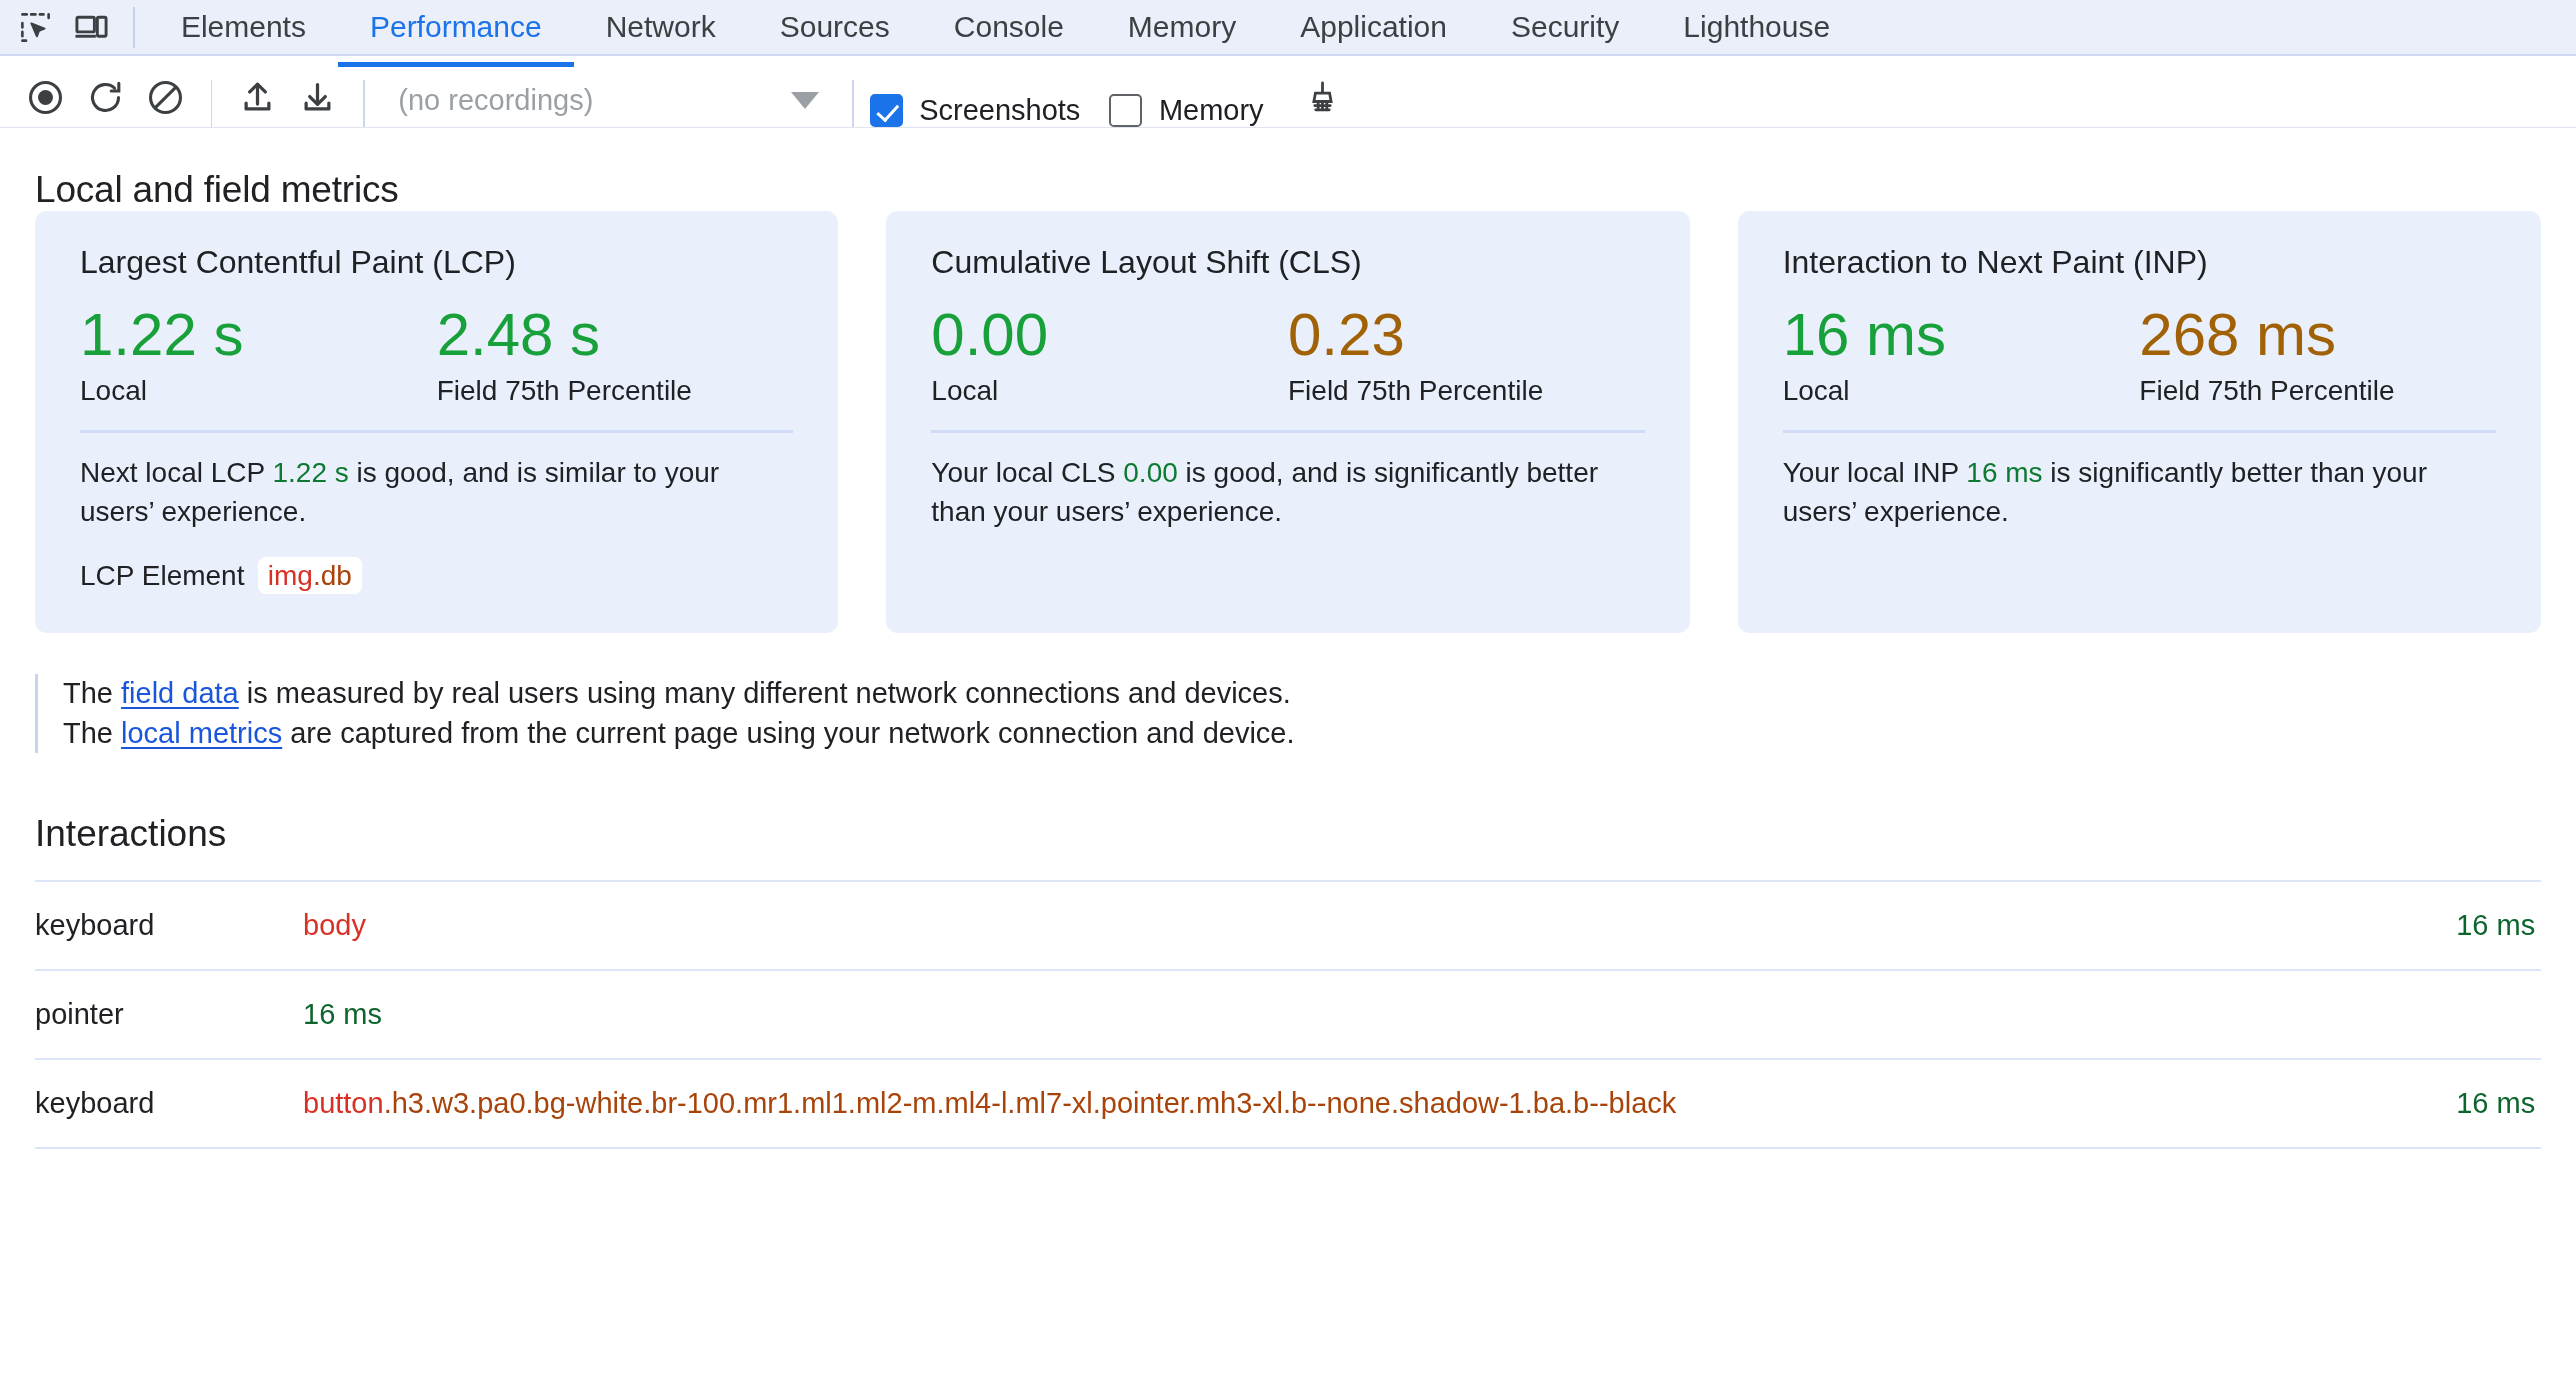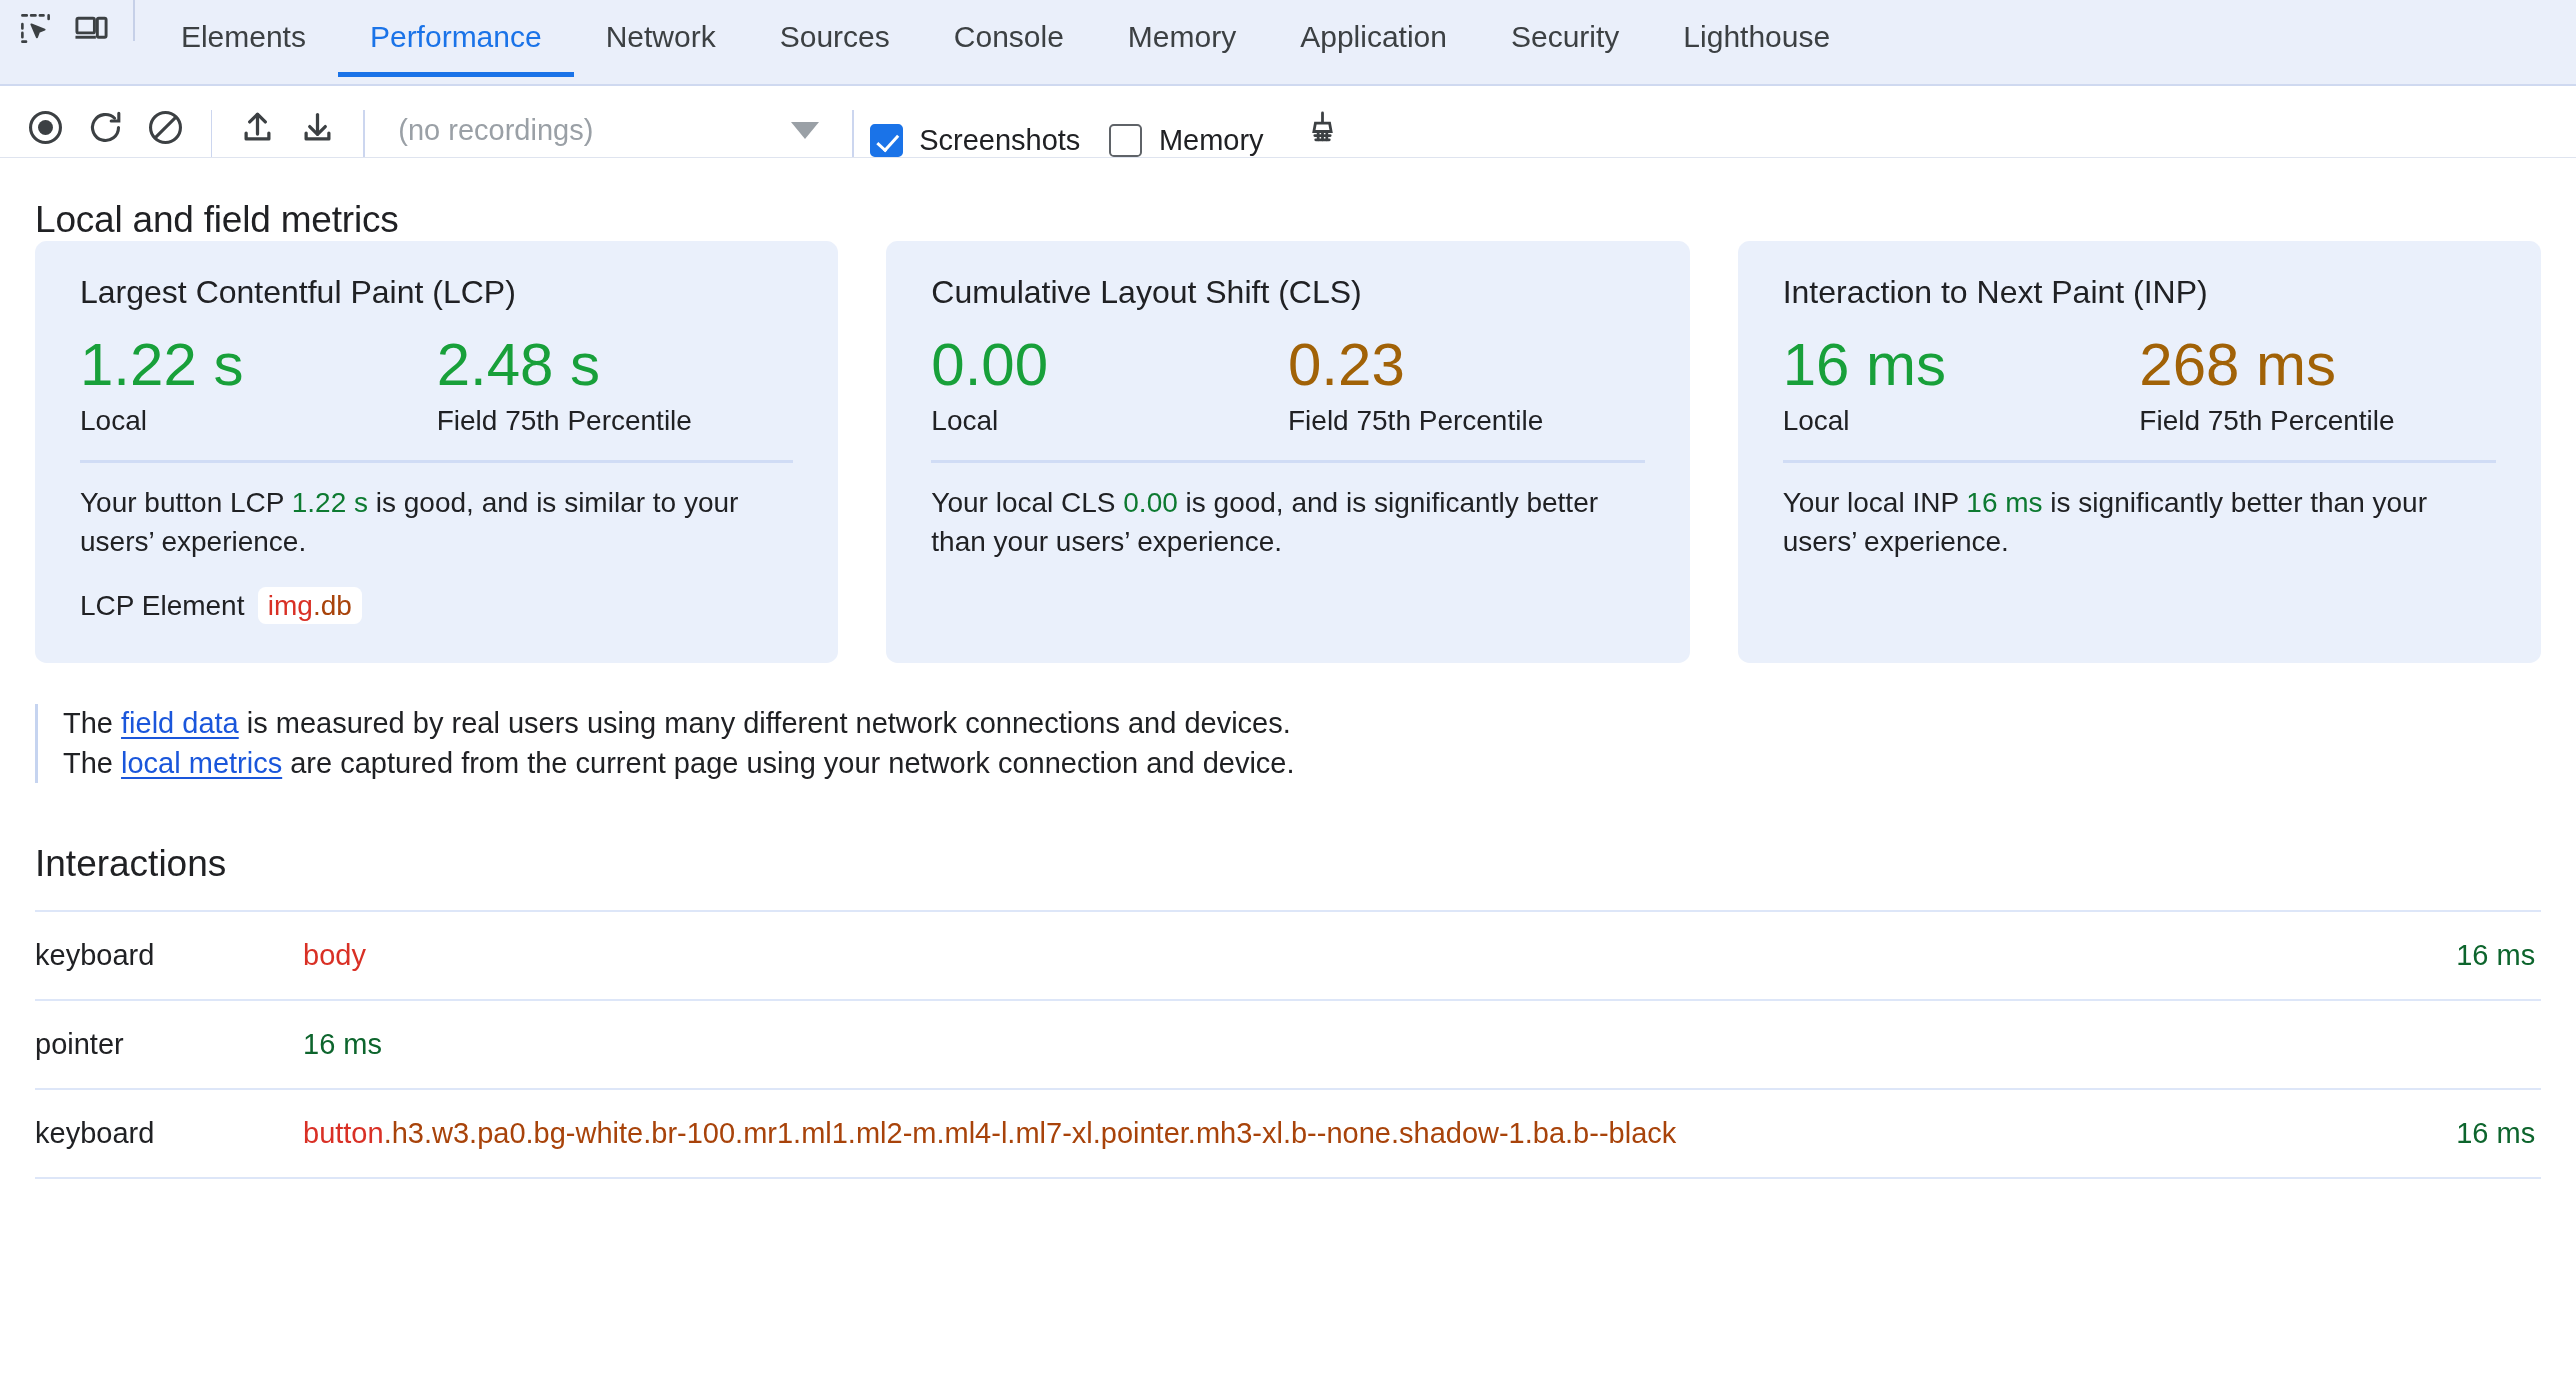--- a/index.html
+++ b/index.html
@@ -6,23 +6,24 @@
   html, body {
     width: 2576px; height: 1393px;
     background: #ffffff;
     font-family: "Liberation Sans", sans-serif;
     -webkit-font-smoothing: antialiased;
     overflow: hidden;
   }
 
   
   .tabbar {
-    height: 86px;
+    height: 56px;
     background: #eaeffa;
     display: flex;
+    align-items: center;
     border-bottom: 2.9px solid #cfd9f0;
     position: relative;
   }
   .tool-icon {
     width: 56px; height: 56px;
     display: flex; align-items: center; justify-content: center;
     flex: none;
     color: #3c4043;
   }
   .tool-icon:first-child { margin-left: 7.8px; }
@@ -301,21 +302,21 @@
           <div class="metric-value good">1.22 s</div>
           <div class="metric-label">Local</div>
         </div>
         <div class="metric">
           <div class="metric-value good">2.48 s</div>
           <div class="metric-label">Field 75th Percentile</div>
         </div>
       </div>
       <div class="card-divider"></div>
       <div class="card-desc">
-        <span>Your button LCP </span><span class="v-good">1.22 s</span><span> is good, and is similar to your users’ experience.</span>
+        <span>Next local LCP </span><span class="v-good">1.22 s</span><span> is good, and is similar to your users’ experience.</span>
       </div>
       <div class="lcp-el-row">
         <span class="lcp-el-label">LCP Element</span>
         <span class="sel-chip"><span class="sel-tag">img</span><span class="sel-cls">.db</span></span>
       </div>
     </div>
 
     <div class="card">
       <div class="card-title">Cumulative Layout Shift (CLS)</div>
       <div class="metric-row">

